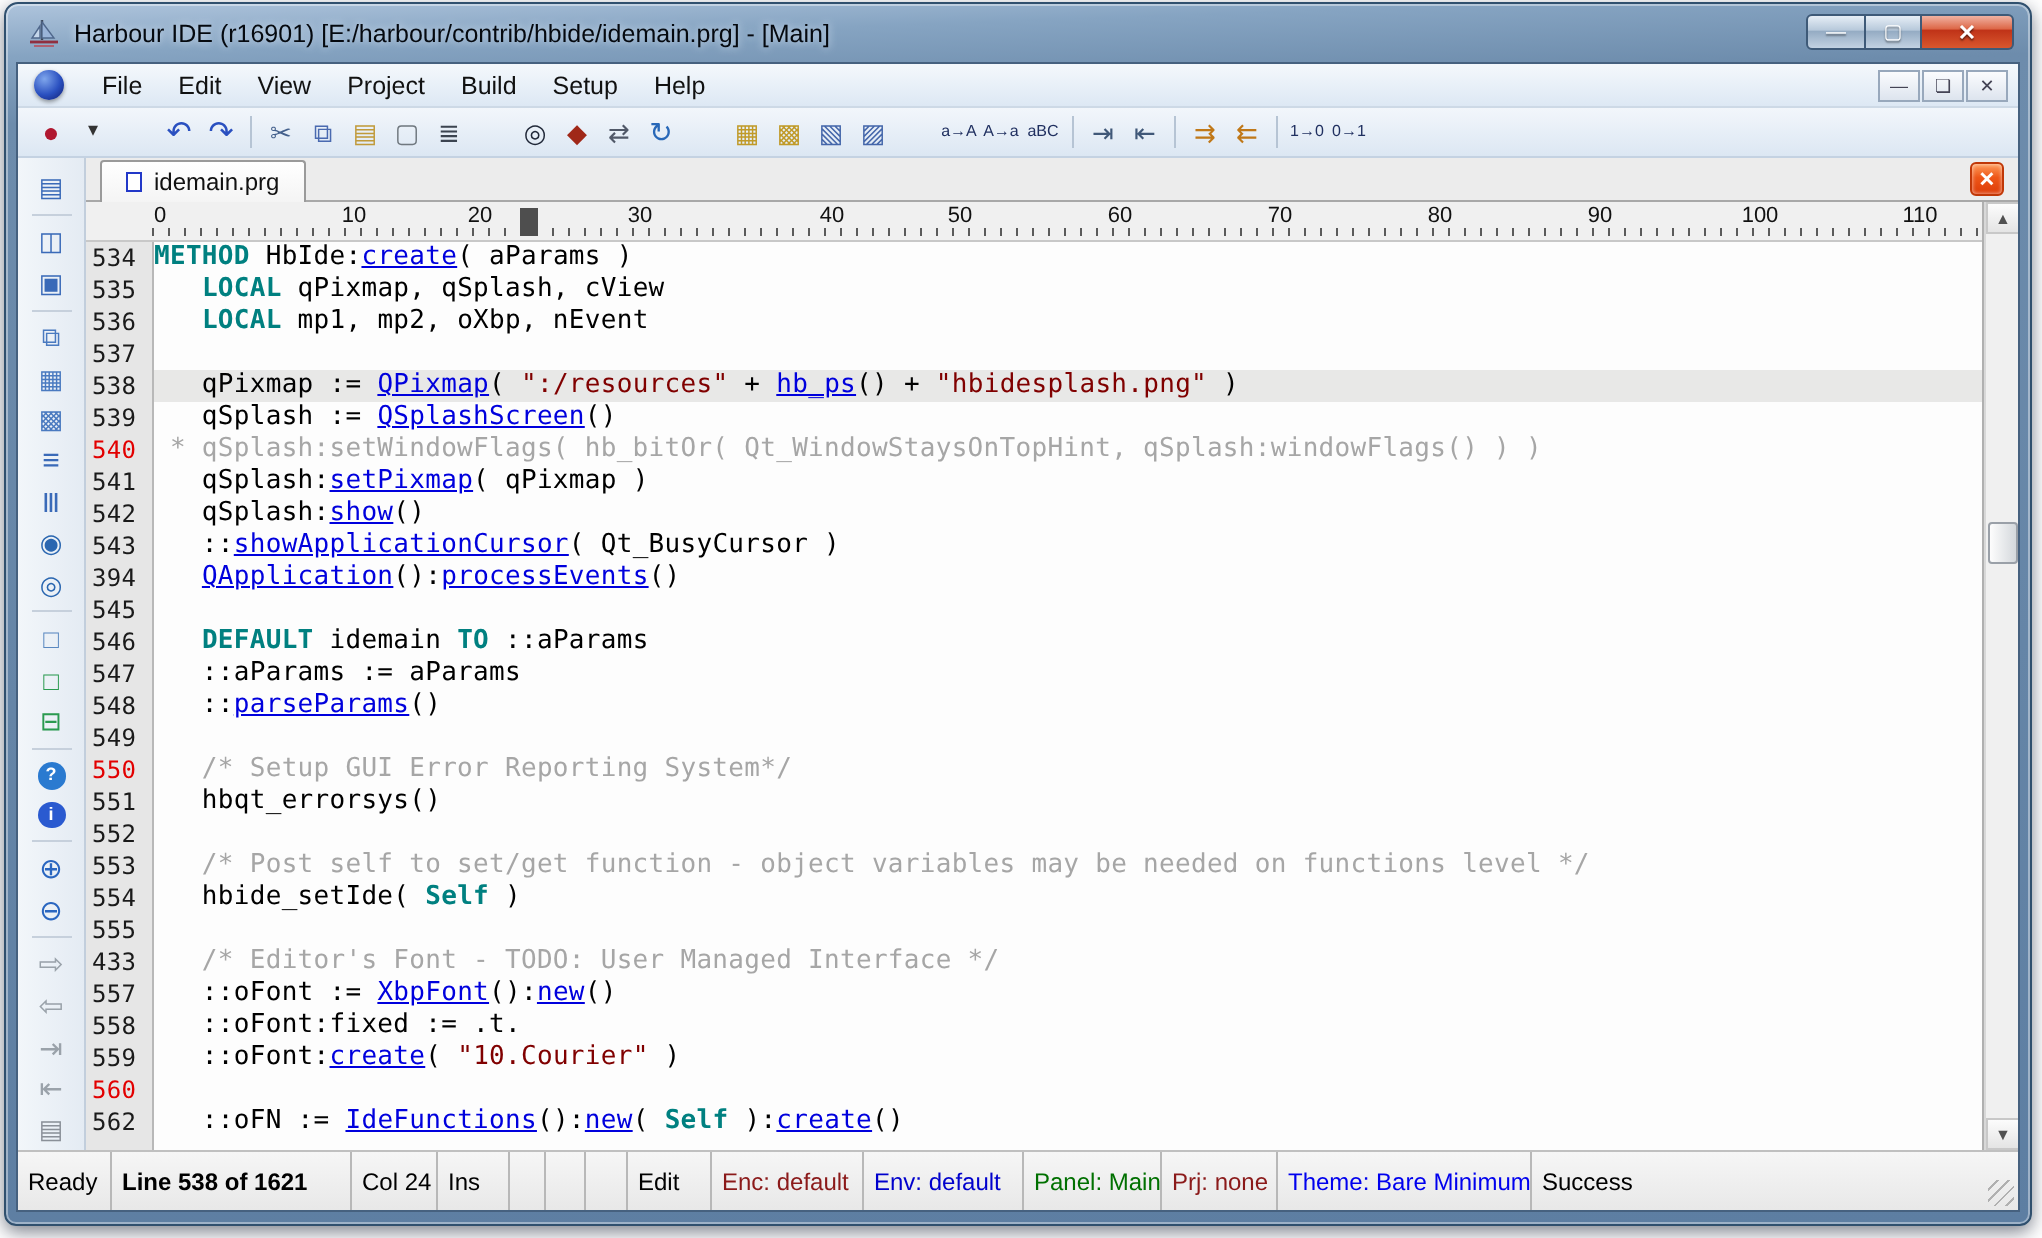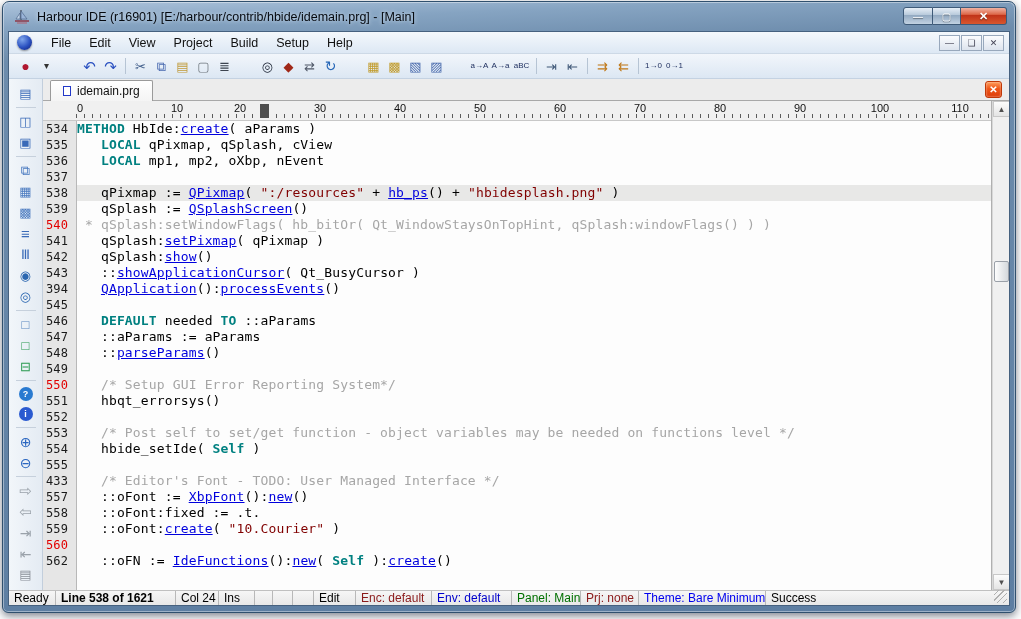--- a/index.html
+++ b/index.html
@@ -98,21 +98,21 @@
   
   .vscroll{width:17px;background:#f0f0f0;position:relative;flex:0 0 auto;border-left:1px solid #d8d8d8;}
   .sarrow{position:absolute;left:0;width:17px;height:16px;display:flex;align-items:center;justify-content:center;
           font-size:8px;color:#505050;background:linear-gradient(#fcfcfc,#e4e4e4);border:1px solid #c8c8c8;}
   .sarrow.up{top:0;}
   .sarrow.down{bottom:0;}
   .sthumb{position:absolute;left:1px;width:15px;height:21px;border:1px solid #9aa0a8;border-radius:2px;
           background:linear-gradient(90deg,#fdfdfd,#d4d8dc);}
 
   
-  .statusbar{height:15px;background:linear-gradient(#f6f6f6,#e8e8e8);border-top:1px solid #c0c0c0;
+  .statusbar{height:30px;background:linear-gradient(#f6f6f6,#e8e8e8);border-top:1px solid #c0c0c0;
              display:flex;align-items:stretch;font-size:12px;color:#000;position:relative;}
   .scell{display:flex;align-items:center;padding:0 5px;border-right:1px solid #b8b8b8;white-space:nowrap;overflow:hidden;}
   .grip{position:absolute;right:2px;bottom:2px;width:13px;height:13px;
         background:repeating-linear-gradient(135deg,transparent 0 3px,#b0b0b0 3px 4px);}
 </style>
 </head>
 <body>
 
 <div class="window">
 
@@ -234,21 +234,21 @@
 
         <div class="editor-body">
           <div class="edit-left">
             <div class="ruler" id="ruler">
               <div class="rticks"></div>
               <div class="rmarker" id="ruler-marker" style="left: 217px;"></div>
             <span class="rnum" style="left: 37px;">0</span>
                 <span class="rnum" style="left: 134px;">10</span>
                 <span class="rnum" style="left: 197px;">20</span>
                 <span class="rnum" style="left: 277px;">30</span>
-                <span class="rnum" style="left: 357px;">40</span>
+                <span class="rnum" style="left: 373px;">40</span>
                 <span class="rnum" style="left: 437px;">50</span>
                 <span class="rnum" style="left: 517px;">60</span>
                 <span class="rnum" style="left: 597px;">70</span>
                 <span class="rnum" style="left: 677px;">80</span>
                 <span class="rnum" style="left: 757px;">90</span>
                 <span class="rnum" style="left: 837px;">100</span>
                 <span class="rnum" style="left: 917px;">110</span>
               </div>
             <div class="code" id="code-lines">
                 <div class="crow"><span class="ln">534</span><span class="lc"><span class="seg-k">METHOD</span><span class="seg-p"> HbIde:</span><span class="seg-f">create</span><span class="seg-p">( aParams )</span></span></div>
@@ -256,21 +256,21 @@
                 <div class="crow"><span class="ln">536</span><span class="lc"><span class="seg-p">   </span><span class="seg-k">LOCAL</span><span class="seg-p"> mp1, mp2, oXbp, nEvent</span></span></div>
                 <div class="crow"><span class="ln">537</span><span class="lc"></span></div>
                 <div class="crow"><span class="ln">538</span><span class="lc cur"><span class="seg-p">   qPixmap := </span><span class="seg-f">QPixmap</span><span class="seg-p">( </span><span class="seg-s">":/resources"</span><span class="seg-p"> + </span><span class="seg-f">hb_ps</span><span class="seg-p">() + </span><span class="seg-s">"hbidesplash.png"</span><span class="seg-p"> )</span></span></div>
                 <div class="crow"><span class="ln">539</span><span class="lc"><span class="seg-p">   qSplash := </span><span class="seg-f">QSplashScreen</span><span class="seg-p">()</span></span></div>
                 <div class="crow"><span class="ln red">540</span><span class="lc"><span class="seg-c"> * qSplash:setWindowFlags( hb_bitOr( Qt_WindowStaysOnTopHint, qSplash:windowFlags() ) )</span></span></div>
                 <div class="crow"><span class="ln">541</span><span class="lc"><span class="seg-p">   qSplash:</span><span class="seg-f">setPixmap</span><span class="seg-p">( qPixmap )</span></span></div>
                 <div class="crow"><span class="ln">542</span><span class="lc"><span class="seg-p">   qSplash:</span><span class="seg-f">show</span><span class="seg-p">()</span></span></div>
                 <div class="crow"><span class="ln">543</span><span class="lc"><span class="seg-p">   ::</span><span class="seg-f">showApplicationCursor</span><span class="seg-p">( Qt_BusyCursor )</span></span></div>
                 <div class="crow"><span class="ln">394</span><span class="lc"><span class="seg-p">   </span><span class="seg-f">QApplication</span><span class="seg-p">():</span><span class="seg-f">processEvents</span><span class="seg-p">()</span></span></div>
                 <div class="crow"><span class="ln">545</span><span class="lc"></span></div>
-                <div class="crow"><span class="ln">546</span><span class="lc"><span class="seg-p">   </span><span class="seg-k">DEFAULT</span><span class="seg-p"> needed </span><span class="seg-k">TO</span><span class="seg-p"> ::aParams</span></span></div>
+                <div class="crow"><span class="ln">546</span><span class="lc"><span class="seg-p">   </span><span class="seg-k">DEFAULT</span><span class="seg-p"> idemain </span><span class="seg-k">TO</span><span class="seg-p"> ::aParams</span></span></div>
                 <div class="crow"><span class="ln">547</span><span class="lc"><span class="seg-p">   ::aParams := aParams</span></span></div>
                 <div class="crow"><span class="ln">548</span><span class="lc"><span class="seg-p">   ::</span><span class="seg-f">parseParams</span><span class="seg-p">()</span></span></div>
                 <div class="crow"><span class="ln">549</span><span class="lc"></span></div>
                 <div class="crow"><span class="ln red">550</span><span class="lc"><span class="seg-c">   /* Setup GUI Error Reporting System*/</span></span></div>
                 <div class="crow"><span class="ln">551</span><span class="lc"><span class="seg-p">   hbqt_errorsys()</span></span></div>
                 <div class="crow"><span class="ln">552</span><span class="lc"></span></div>
                 <div class="crow"><span class="ln">553</span><span class="lc"><span class="seg-c">   /* Post self to set/get function - object variables may be needed on functions level */</span></span></div>
                 <div class="crow"><span class="ln">554</span><span class="lc"><span class="seg-p">   hbide_setIde( </span><span class="seg-k">Self</span><span class="seg-p"> )</span></span></div>
                 <div class="crow"><span class="ln">555</span><span class="lc"></span></div>
                 <div class="crow"><span class="ln">433</span><span class="lc"><span class="seg-c">   /* Editor's Font - TODO: User Managed Interface */</span></span></div>

